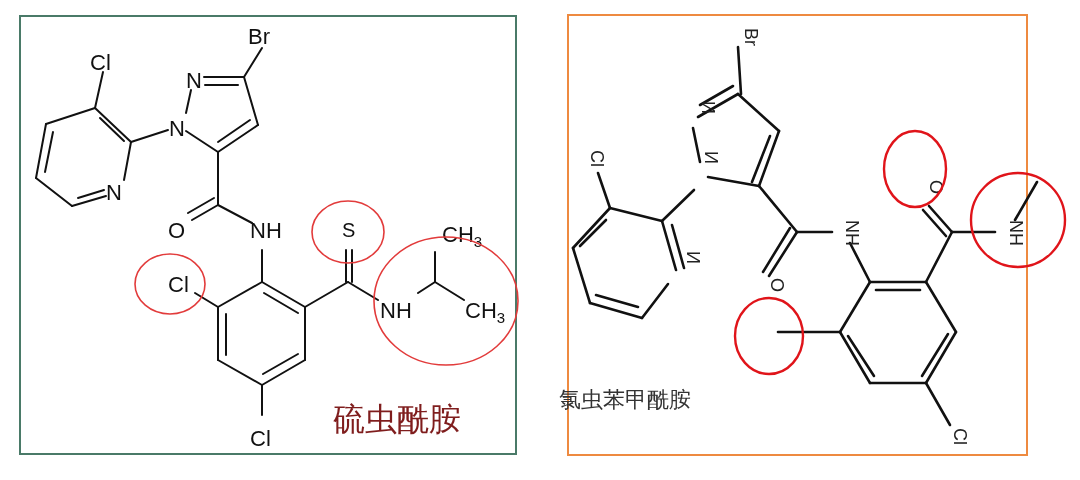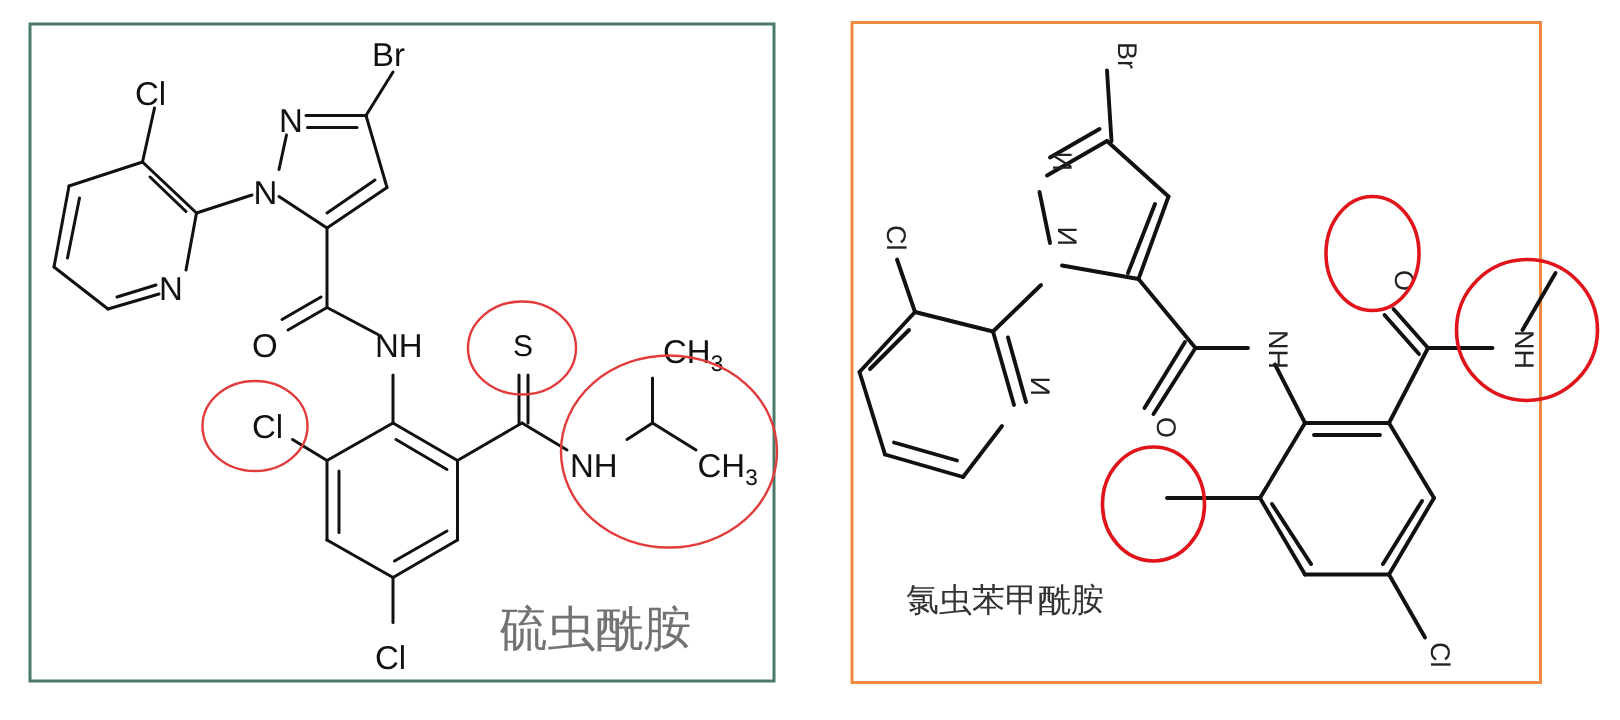--- a/index.html
+++ b/index.html
@@ -5,22 +5,22 @@
   html, body { margin: 0; padding: 0; background: #ffffff; }
   body { width: 1080px; height: 480px; position: relative; overflow: hidden;
          font-family: "Liberation Sans", "DejaVu Sans", sans-serif; }
   .panel { position: absolute; box-sizing: border-box; background: #fff; }
   #panel-left { left: 19px; top: 15px; width: 498px; height: 440px; border: 2px solid #4a7a68; }
   #panel-right { left: 567px; top: 14px; width: 461px; height: 442px; border: 2px solid #ee8a40; }
   svg { position: absolute; left: 0; top: 0; }
   .atom { font-family: "Liberation Sans", "DejaVu Sans", sans-serif; fill: #111; }
   .atom-r { font-family: "Liberation Sans", "DejaVu Sans", sans-serif; fill: #222; }
   .cap { position: absolute; color: #111; }
-  #caption-left { left: 333px; top: 398px; font-size: 32px; font-family: "DejaVu Sans", sans-serif; color: #737373; }
-  #caption-right { left: 604px; top: 385px; font-size: 22px; font-family: "DejaVu Serif", serif; color: #333; }
+  #caption-left { left: 333px; top: 398px; font-size: 32px; font-family: "DejaVu Sans", sans-serif; color: #7f1d1d; }
+  #caption-right { left: 559px; top: 385px; font-size: 22px; font-family: "DejaVu Serif", serif; color: #333; }
 </style>
 </head>
 <body>
 
 <div class="panel" id="panel-left"></div>
 <div class="panel" id="panel-right"></div>
 
 <svg width="1080" height="480">
   <g stroke="#111" stroke-width="2" fill="none" stroke-linecap="round">
 

